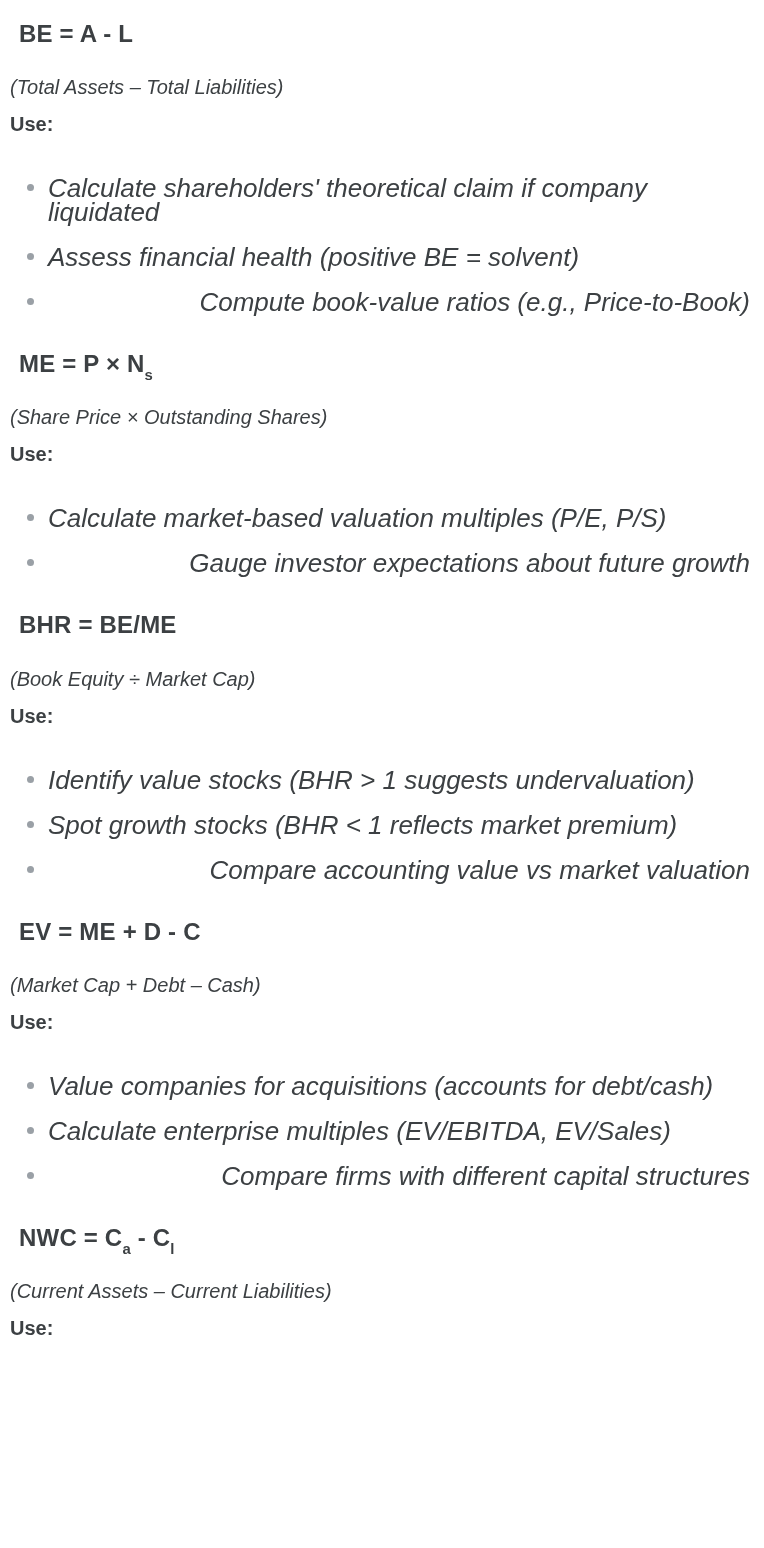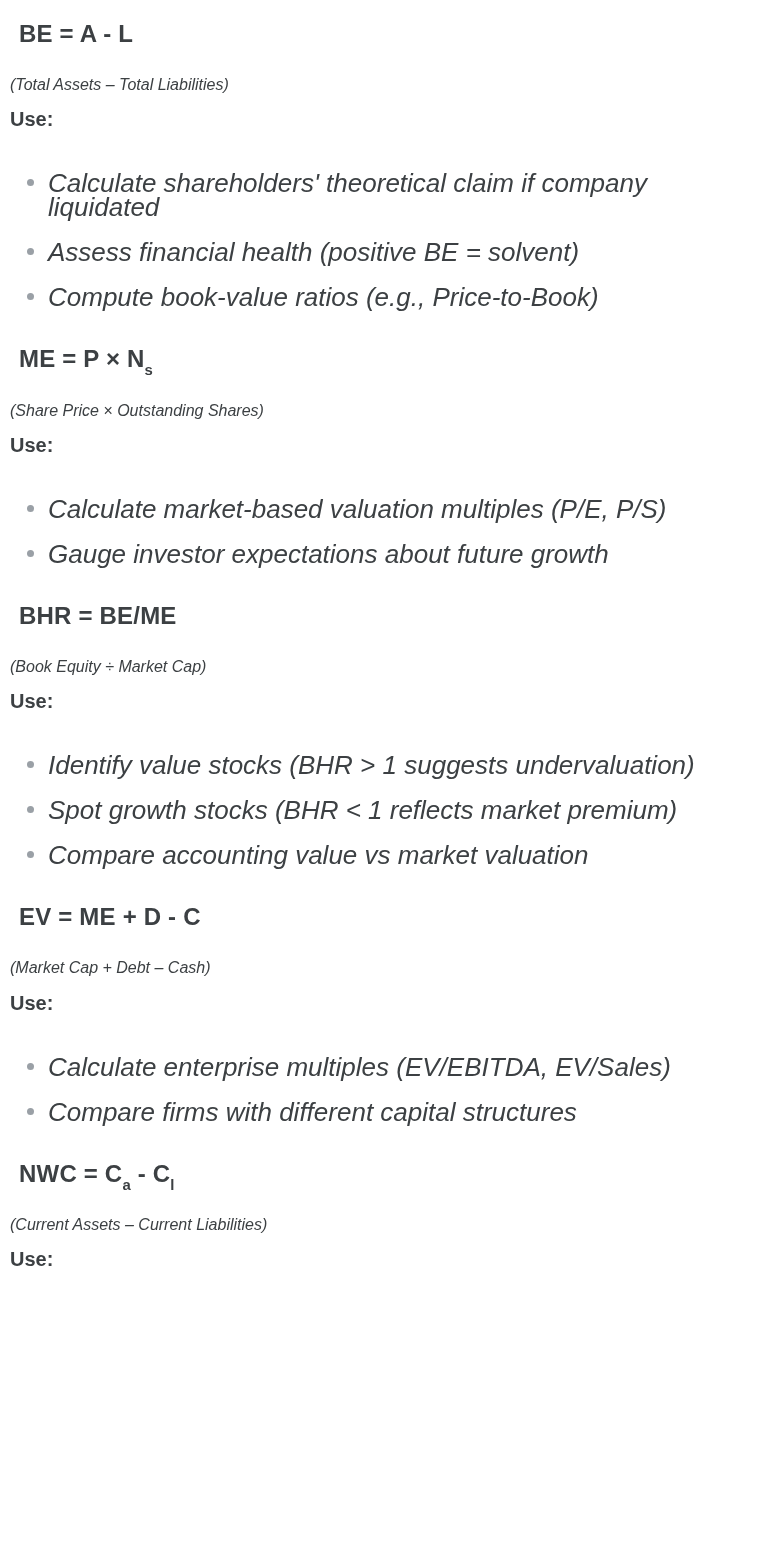--- a/index.html
+++ b/index.html
@@ -29,21 +29,21 @@
     margin: 9px;
     letter-spacing: 0.2px;
   }
   .formula sub {
     font-size: 0.62em;
     line-height: 0;
     position: relative;
     bottom: -0.15em;
   }
   .definition {
-    font-size: 16px;
+    font-size: 20px;
     font-style: italic;
     line-height: 1.2;
     margin: 26px 0 0 0;
   }
   .use-label {
     font-size: 20px;
     font-weight: 700;
     line-height: 1.2;
     margin: 13px 0 0 0;
   }
@@ -54,20 +54,21 @@
   }
   ul.use-list li {
     font-size: 26px;
     line-height: 24px;
     margin-bottom: 21px;
     position: relative;
     font-style: italic;
   }
   ul.use-list li:last-child {
     margin-bottom: 0;
+    text-align: right;
   }
   ul.use-list li::before {
     content: "";
     position: absolute;
     left: -21px;
     top: 8px;
     width: 7px;
     height: 7px;
     border-radius: 50%;
     background: #9aa0a6;
@@ -108,20 +109,21 @@
       <li>Spot growth stocks (BHR &lt; 1 reflects market premium)</li>
       <li>Compare accounting value vs market valuation</li>
     </ul>
   </section>
 
   <section class="formula-section">
     <h3 class="formula">EV = ME + D - C</h3>
     <p class="definition">(Market Cap + Debt – Cash)</p>
     <p class="use-label">Use:</p>
     <ul class="use-list">
+      <li>Value companies for acquisitions (accounts for debt/cash)</li>
       <li>Calculate enterprise multiples (EV/EBITDA, EV/Sales)</li>
       <li>Compare firms with different capital structures</li>
     </ul>
   </section>
 
   <section class="formula-section">
     <h3 class="formula">NWC = C<sub>a</sub> - C<sub>l</sub></h3>
     <p class="definition">(Current Assets – Current Liabilities)</p>
     <p class="use-label">Use:</p>
   </section>

